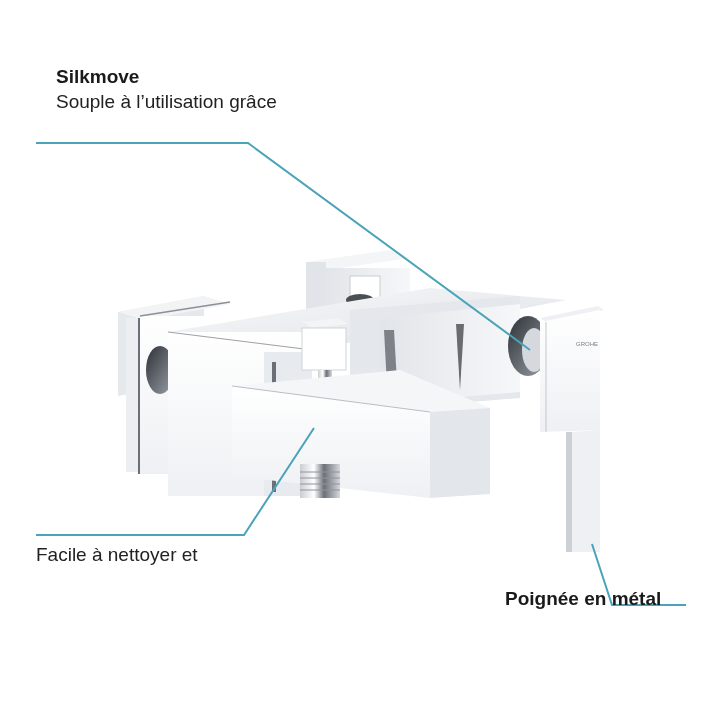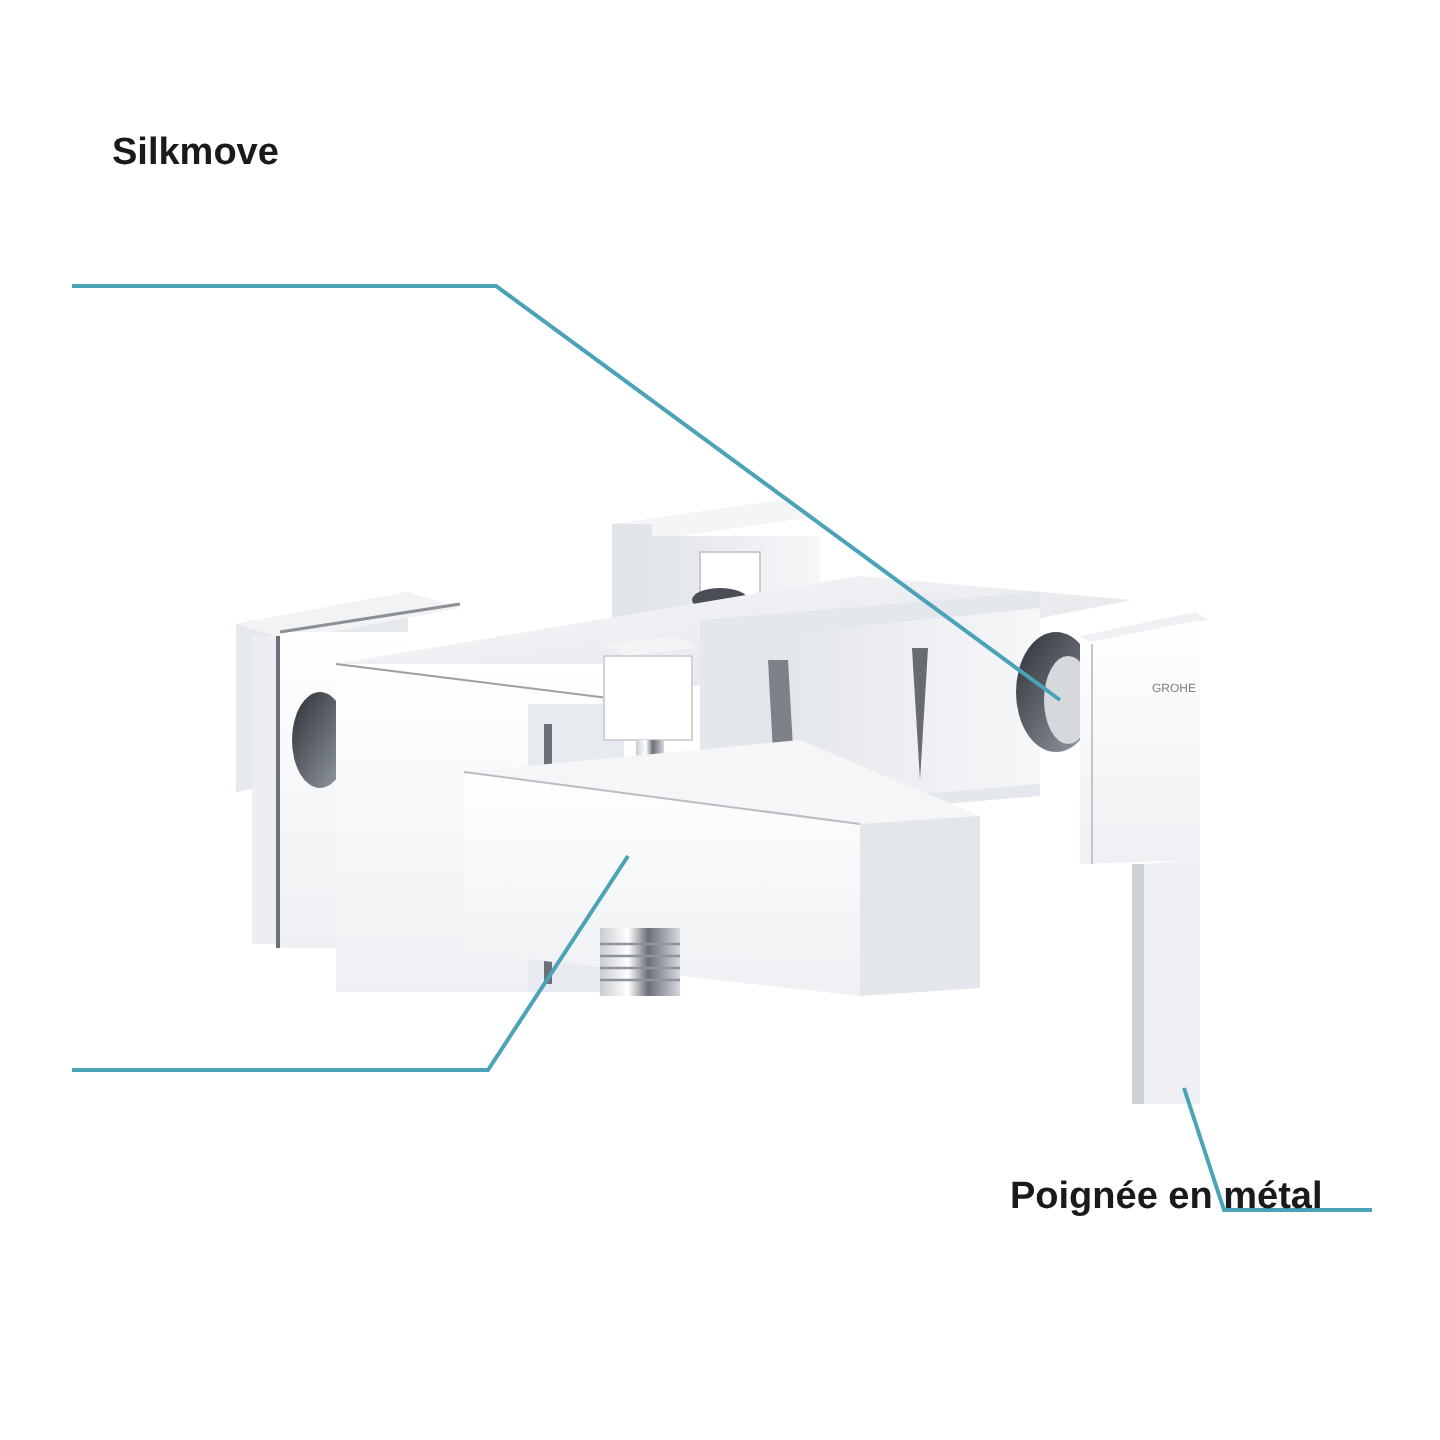--- a/index.html
+++ b/index.html
@@ -104,20 +104,22 @@
 
   <g fill="none" stroke="#4aa3b8" stroke-width="2">
     <polyline points="36,143 248,143 530,350"></polyline>
     <polyline points="36,535 244,535 314,428"></polyline>
     <polyline points="592,544 612,605 686,605"></polyline>
   </g>
 </svg>
 
 <div class="label" id="lbl-silk">
   <span class="title">Silkmove</span>
+  <span class="desc">Souple à l’utilisation grâce</span>
 </div>
 
 <div class="label" id="lbl-surface">
+  <span class="desc">Facile à nettoyer et</span>
 </div>
 
 <div class="label" id="lbl-handle">
   <span class="title">Poignée en métal</span>
 </div>
 
 </body></html>

